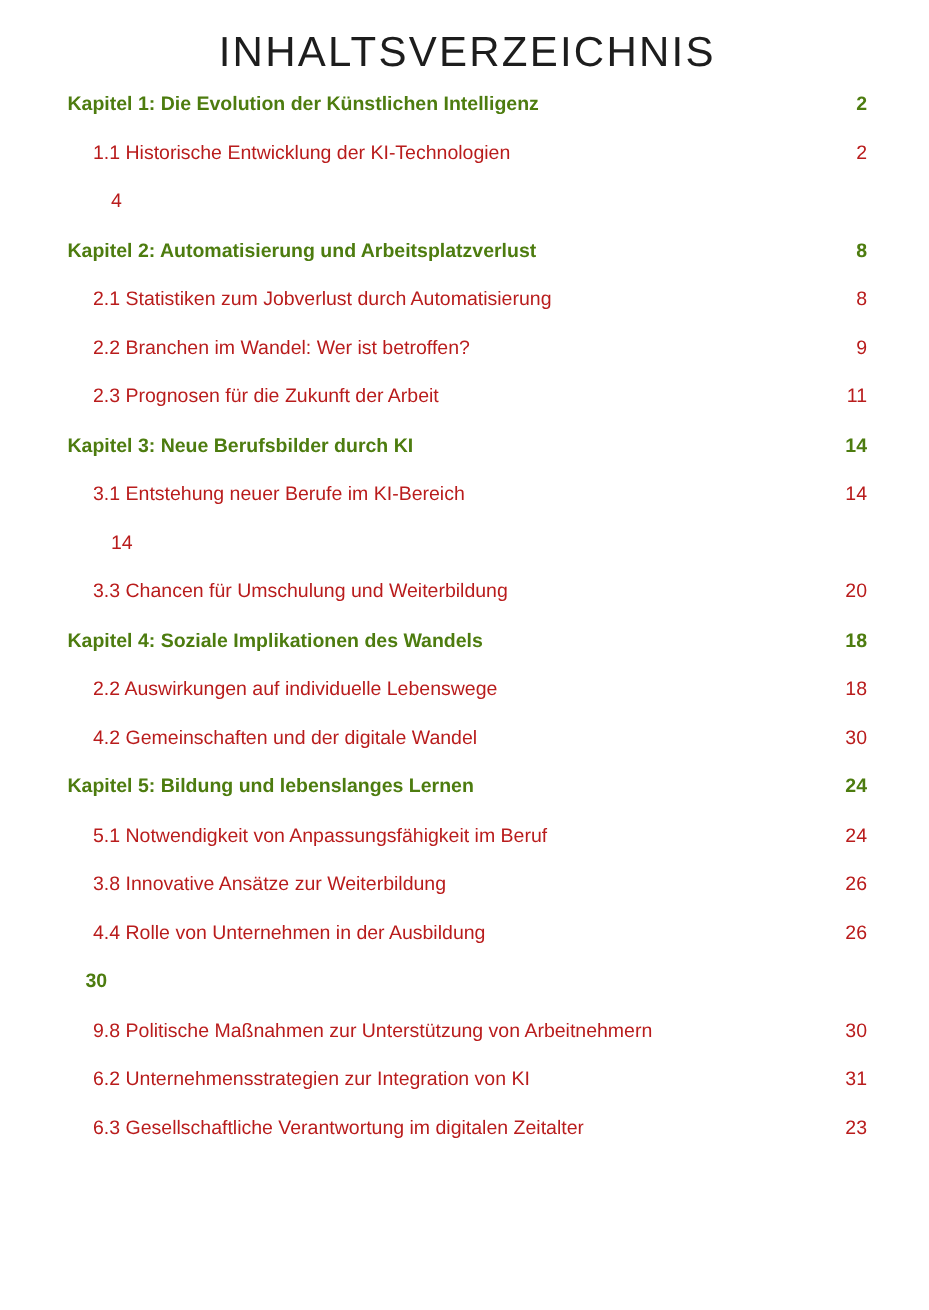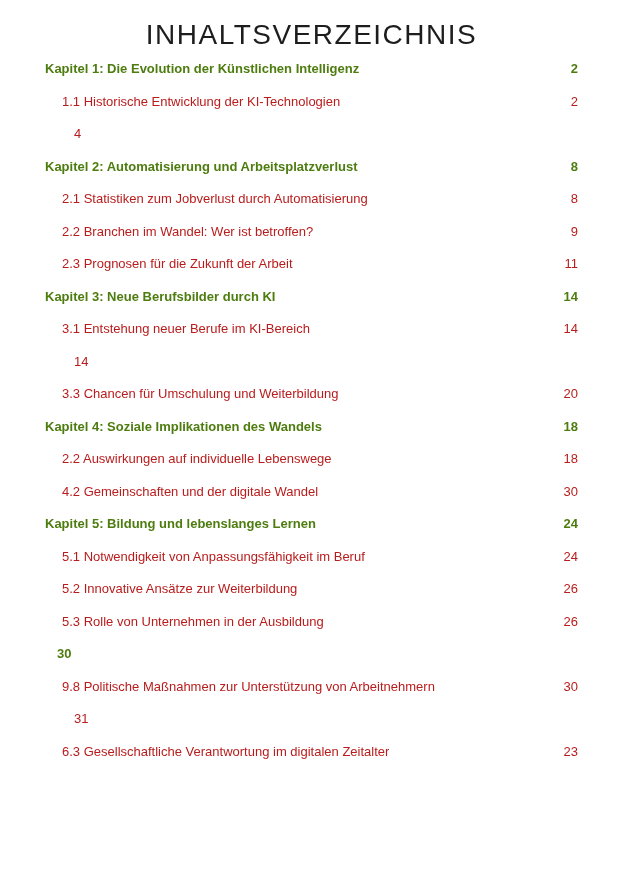--- a/index.html
+++ b/index.html
@@ -152,41 +152,42 @@
       <span class="label">Kapitel 5: Bildung und lebenslanges Lernen</span>
       <span class="page-num">24</span>
     </div>
 
   <div class="row sub">
     <span class="label">5.1 Notwendigkeit von Anpassungsfähigkeit im Beruf</span>
     <span class="page-num">24</span>
   </div>
 
   <div class="row sub">
-    <span class="label">5.2 Innovative Ansätze zur Weiterbildung</span>
+    <span class="label">3.8 Innovative Ansätze zur Weiterbildung</span>
     <span class="page-num">26</span>
   </div>
 
   <div class="row sub">
-    <span class="label">5.3 Rolle von Unternehmen in der Ausbildung</span>
+    <span class="label">4.4 Rolle von Unternehmen in der Ausbildung</span>
     <span class="page-num">26</span>
   </div>
 </section>
 
   <section class="chapter">
     <div class="row head">
       <span class="page-num">30</span>
     </div>
 
   <div class="row sub">
     <span class="label">9.8 Politische Maßnahmen zur Unterstützung von Arbeitnehmern</span>
     <span class="page-num">30</span>
   </div>
 
   <div class="row sub">
+    <span class="label">6.2 Unternehmensstrategien zur Integration von KI</span>
     <span class="page-num">31</span>
   </div>
 
   <div class="row sub">
     <span class="label">6.3 Gesellschaftliche Verantwortung im digitalen Zeitalter</span>
     <span class="page-num">23</span>
   </div>
 </section>
 </div>
 </div>

